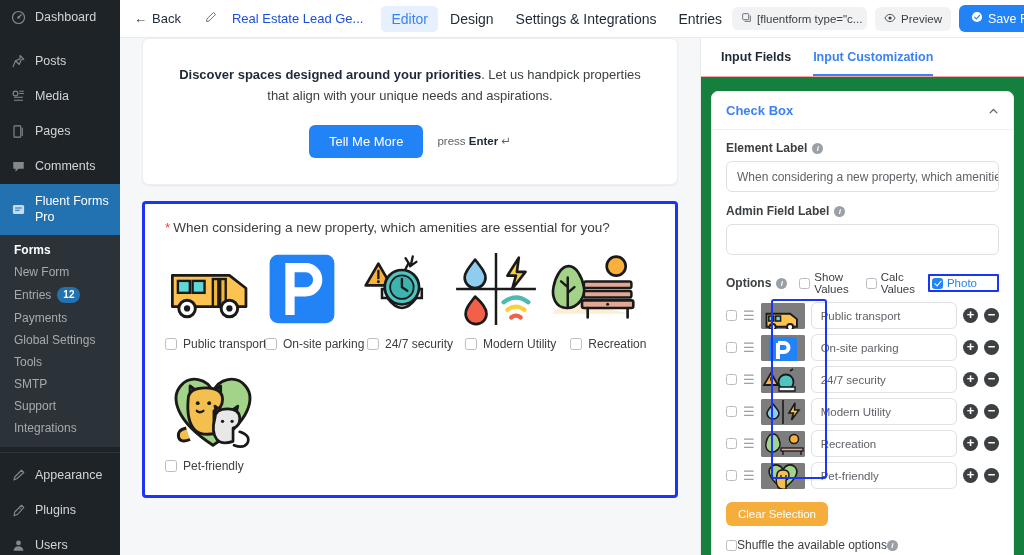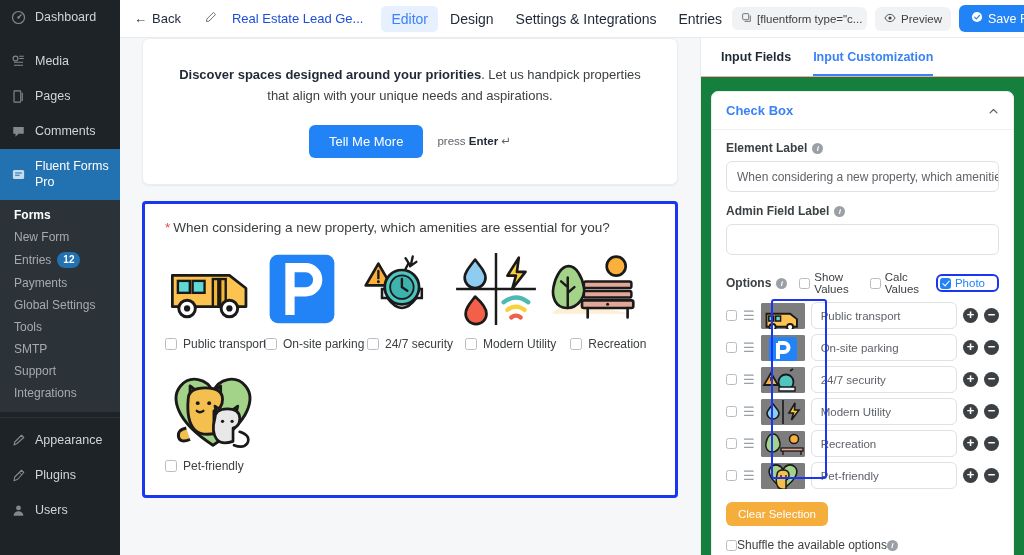--- a/index.html
+++ b/index.html
@@ -142,21 +142,21 @@
   .rp-gap { height:12px; }
   .opts-head { display:flex; align-items:center; gap:0; margin:4px 0 7px; }
   .opts-head-label { font-size:12px; color:#3c4043; font-weight:600; display:flex; align-items:center; gap:5px; margin-right:12px; }
   .mini-check { display:flex; align-items:center; gap:4px; font-size:11.5px; color:#3c4043; margin-right:10px; }
   .mini-box { width:11px; height:11px; border:1.3px solid #b9bdc2; border-radius:2.5px; background:#fff; flex:0 0 11px; }
   .mini-box.on { background:#2283f6; border-color:#2283f6; position:relative; }
   .mini-box.on::after {
     content:""; position:absolute; left:3px; top:0.5px; width:3px; height:6px;
     border:solid #fff; border-width:0 1.5px 1.5px 0; transform:rotate(42deg);
   }
-  .photo-wrap { border:2.5px solid #1a36f0; border-radius:6px; padding:1px 12px 1px 2px; display:flex; align-items:center; }
+  .photo-wrap { border:2.5px solid #1a36f0; border-radius:1px; padding:1px 20px 1px 2px; display:flex; align-items:center; }
   .photo-wrap .mini-check { margin-right:0; color:#2283f6; }
   .opt-rows { position:relative; }
   .thumb-highlight {
     position:absolute; left:45px; top:-3px; width:56px; height:180px;
     border:2.5px solid #1a36f0; border-radius:3px; pointer-events:none;
   }
   .opt-row { display:flex; align-items:center; gap:6px; margin-bottom:5px; }
   .drag-h { color:#9aa0a6; font-size:13px; cursor:grab; line-height:1; letter-spacing:0; }
   .thumb { width:44px; height:26px; border-radius:2px; overflow:hidden; flex:0 0 44px; background:#7a7a7a; }
   .thumb svg { display:block; }
@@ -189,20 +189,28 @@
             <circle cx="10" cy="10" r="8" fill="none" stroke="#a7aaad" stroke-width="1.6"></circle>
             <path d="M10 10 L14 6" stroke="#a7aaad" stroke-width="1.6" fill="none"></path>
             <circle cx="10" cy="10" r="1.6"></circle>
           </svg>
       </span>
       <span>Dashboard</span>
     </div>
 
     <div class="wp-sep"></div>
 
+    <div class="wp-item">
+      <span class="ic">
+        <svg viewBox="0 0 20 20">
+            <path d="M12 2 L17 7 L13.5 8 L11 14 L6 9 L12 6.5 Z M6 9 L2.5 17.5" stroke="#a7aaad" stroke-width="1.5" fill="none" stroke-linejoin="round"></path>
+          </svg>
+      </span>
+      <span>Posts</span>
+    </div>
 
     <div class="wp-item">
       <span class="ic">
         <svg viewBox="0 0 20 20">
             <circle cx="6" cy="6" r="3.2" fill="none" stroke="#a7aaad" stroke-width="1.5"></circle>
             <path d="M11 3 h6 M11 6 h6 M4 11 h12 M4 15 h12" stroke="#a7aaad" stroke-width="1.5" fill="none"></path>
           </svg>
       </span>
       <span>Media</span>
     </div>

